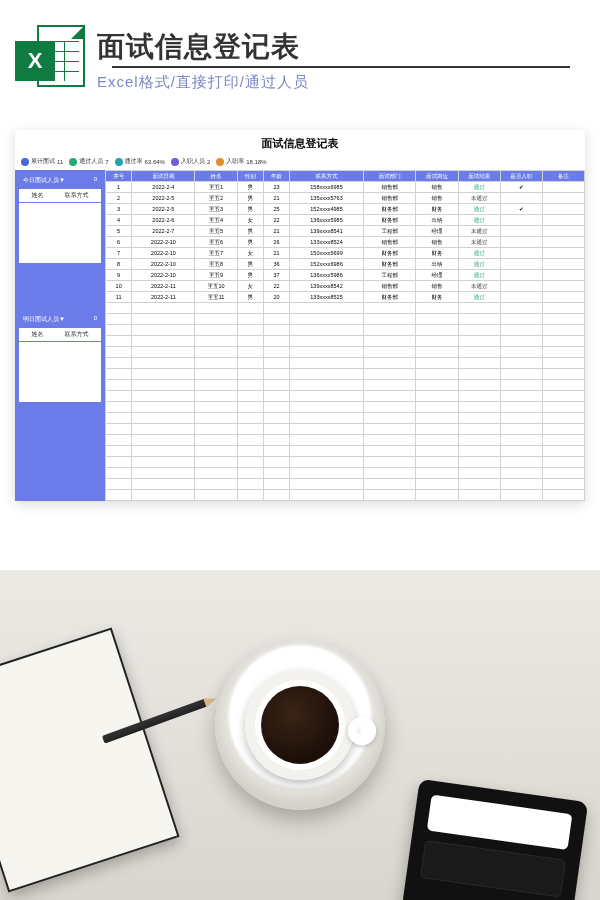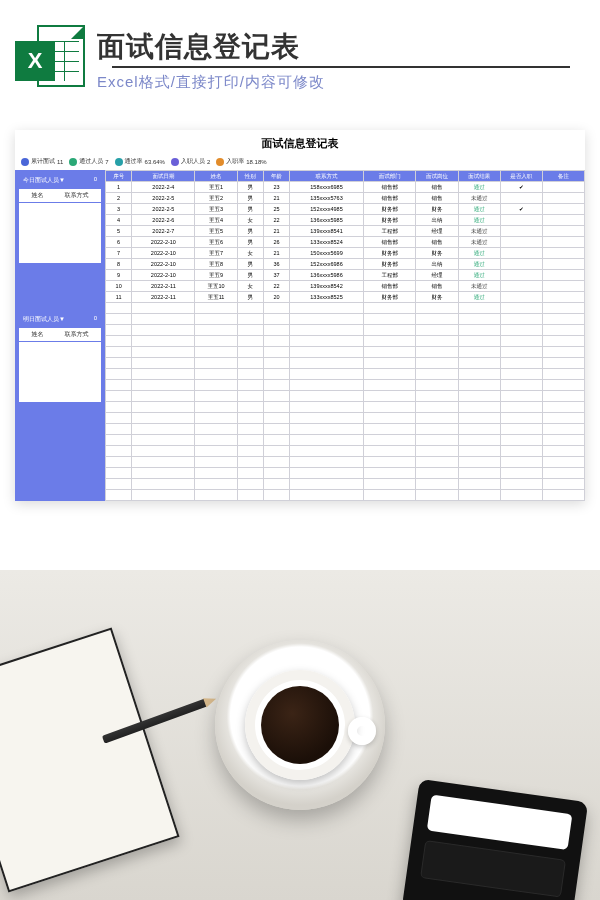--- a/index.html
+++ b/index.html
@@ -281,21 +281,21 @@
 <div class="top-banner">
   <div class="excel-icon">
     <div class="page">
         <div class="cells"></div>
       </div>
     <div class="badge">X</div>
   </div>
   <div class="banner-text">
     <div class="banner-title">面试信息登记表</div>
     <div class="divider"></div>
-    <div class="banner-sub">Excel格式/直接打印/内容可修改</div>
+    <div class="banner-sub">Excel格式/直接打印/通过人员</div>
   </div>
 </div>
 
 <div class="sheet-wrap">
   <div class="sheet-title">面试信息登记表</div>
   <div class="stats-bar">
     <div class="stat">
       <span class="stat-icon ic-blue"></span>
       <span>累计面试</span>
       <span>11</span>

